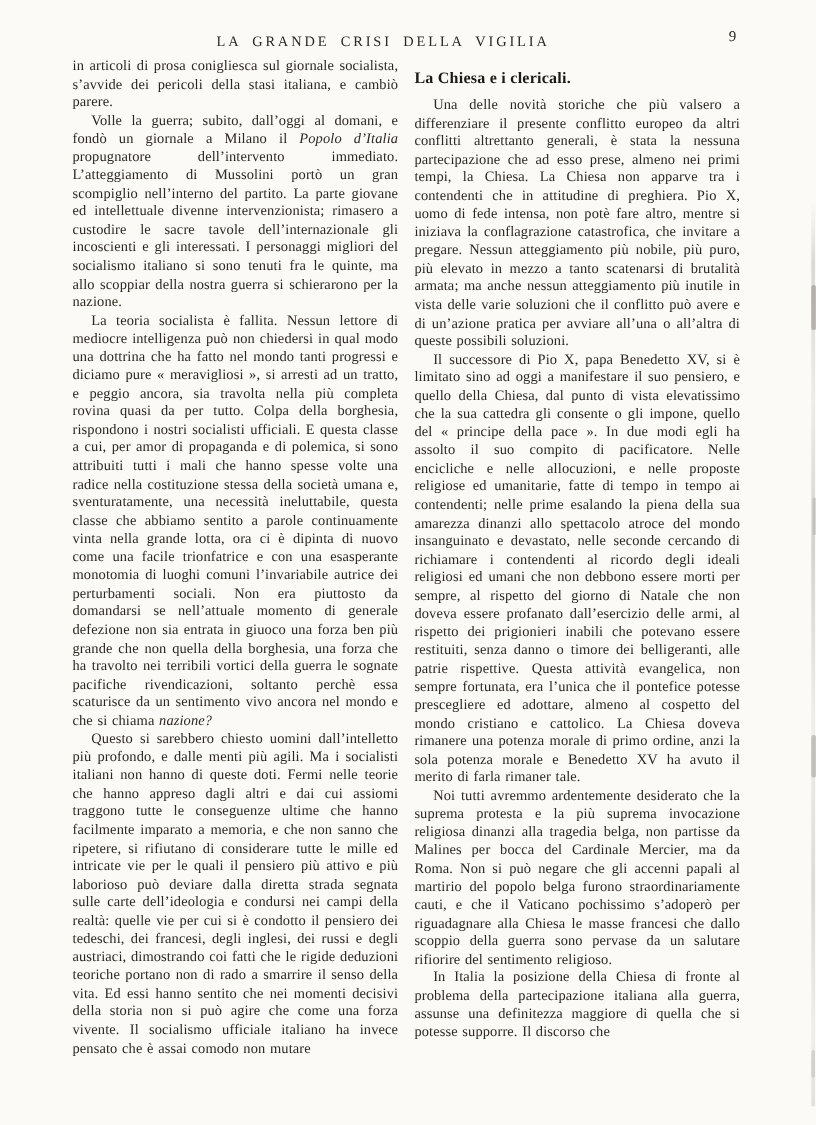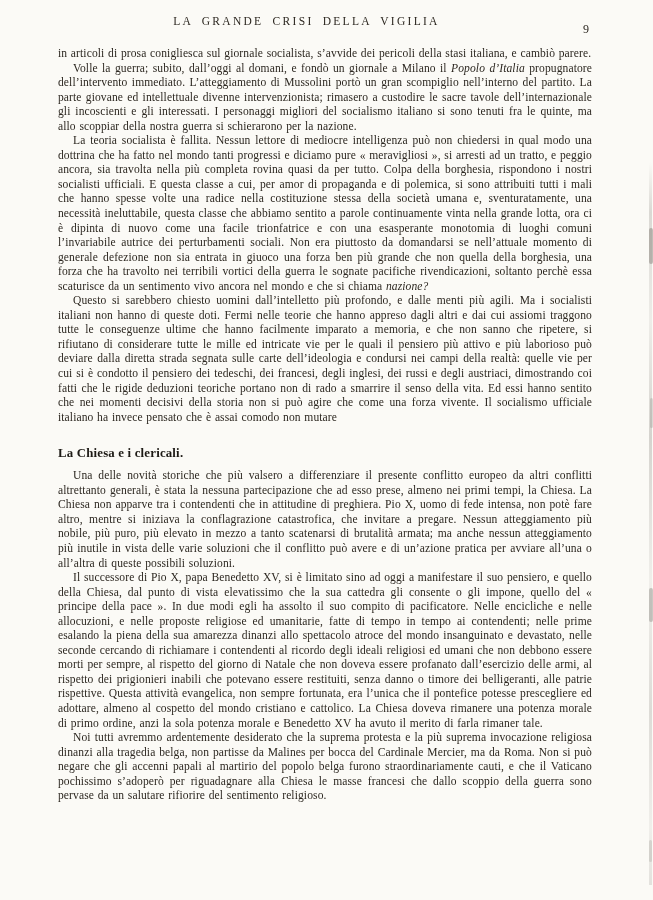--- a/index.html
+++ b/index.html
@@ -12,32 +12,32 @@
   body{
     width:653px;height:900px;overflow:hidden;
     background:var(--paper);
     font-family:"Liberation Serif", serif;
   }
   .page{
     position:relative;width:653px;height:900px;
     background:var(--paper);
   }
   .running-head{
-    position:absolute;top:15px;left:0;right:40px;
+    position:absolute;top:28px;left:0;right:40px;
     text-align:center;
     font-size:11.5px;letter-spacing:2.3px;word-spacing:4px;
     color:var(--ink);
   }
   .page-number{
     position:absolute;top:22px;right:64px;
     font-size:12px;color:var(--ink);
   }
   .columns{
     position:absolute;top:46px;left:58px;right:61px;
-    display:flex;gap:13px;flex-direction:column;
+    display:flex;gap:13px;
   }
   .col{flex:1 1 0;min-width:0;}
   p.para{
     margin:0;
     text-align:justify;
     font-size:11.55px;
     line-height:14.55px;
     word-spacing:0.7px;
     letter-spacing:0.1px;
     color:var(--ink);
@@ -83,20 +83,21 @@
         <p class="para">in articoli di prosa conigliesca sul giornale socialista, s’avvide dei pericoli della stasi italiana, e cambiò parere.</p>
         <p class="para indent">Volle la guerra; subito, dall’oggi al domani, e fondò un giornale a Milano il <i>Popolo d’Italia</i> propugnatore dell’intervento immediato. L’atteggiamento di Mussolini portò un gran scompiglio nell’interno del partito. La parte giovane ed intellettuale divenne intervenzionista; rimasero a custodire le sacre tavole dell’internazionale gli incoscienti e gli interessati. I personaggi migliori del socialismo italiano si sono tenuti fra le quinte, ma allo scoppiar della nostra guerra si schierarono per la nazione.</p>
         <p class="para indent">La teoria socialista è fallita. Nessun lettore di mediocre intelligenza può non chiedersi in qual modo una dottrina che ha fatto nel mondo tanti progressi e diciamo pure « meravigliosi », si arresti ad un tratto, e peggio ancora, sia travolta nella più completa rovina quasi da per tutto. Colpa della borghesia, rispondono i nostri socialisti ufficiali. E questa classe a cui, per amor di propaganda e di polemica, si sono attribuiti tutti i mali che hanno spesse volte una radice nella costituzione stessa della società umana e, sventuratamente, una necessità ineluttabile, questa classe che abbiamo sentito a parole continuamente vinta nella grande lotta, ora ci è dipinta di nuovo come una facile trionfatrice e con una esasperante monotomia di luoghi comuni l’invariabile autrice dei perturbamenti sociali. Non era piuttosto da domandarsi se nell’attuale momento di generale defezione non sia entrata in giuoco una forza ben più grande che non quella della borghesia, una forza che ha travolto nei terribili vortici della guerra le sognate pacifiche rivendicazioni, soltanto perchè essa scaturisce da un sentimento vivo ancora nel mondo e che si chiama <i>nazione?</i></p>
         <p class="para indent">Questo si sarebbero chiesto uomini dall’intelletto più profondo, e dalle menti più agili. Ma i socialisti italiani non hanno di queste doti. Fermi nelle teorie che hanno appreso dagli altri e dai cui assiomi traggono tutte le conseguenze ultime che hanno facilmente imparato a memoria, e che non sanno che ripetere, si rifiutano di considerare tutte le mille ed intricate vie per le quali il pensiero più attivo e più laborioso può deviare dalla diretta strada segnata sulle carte dell’ideologia e condursi nei campi della realtà: quelle vie per cui si è condotto il pensiero dei tedeschi, dei francesi, degli inglesi, dei russi e degli austriaci, dimostrando coi fatti che le rigide deduzioni teoriche portano non di rado a smarrire il senso della vita. Ed essi hanno sentito che nei momenti decisivi della storia non si può agire che come una forza vivente. Il socialismo ufficiale italiano ha invece pensato che è assai comodo non mutare</p>
       </div>
     <div class="col">
         <h2 class="section-heading">La Chiesa e i clericali.</h2>
         <p class="para indent">Una delle novità storiche che più valsero a differenziare il presente conflitto europeo da altri conflitti altrettanto generali, è stata la nessuna partecipazione che ad esso prese, almeno nei primi tempi, la Chiesa. La Chiesa non apparve tra i contendenti che in attitudine di preghiera. Pio X, uomo di fede intensa, non potè fare altro, mentre si iniziava la conflagrazione catastrofica, che invitare a pregare. Nessun atteggiamento più nobile, più puro, più elevato in mezzo a tanto scatenarsi di brutalità armata; ma anche nessun atteggiamento più inutile in vista delle varie soluzioni che il conflitto può avere e di un’azione pratica per avviare all’una o all’altra di queste possibili soluzioni.</p>
         <p class="para indent">Il successore di Pio X, papa Benedetto XV, si è limitato sino ad oggi a manifestare il suo pensiero, e quello della Chiesa, dal punto di vista elevatissimo che la sua cattedra gli consente o gli impone, quello del « principe della pace ». In due modi egli ha assolto il suo compito di pacificatore. Nelle encicliche e nelle allocuzioni, e nelle proposte religiose ed umanitarie, fatte di tempo in tempo ai contendenti; nelle prime esalando la piena della sua amarezza dinanzi allo spettacolo atroce del mondo insanguinato e devastato, nelle seconde cercando di richiamare i contendenti al ricordo degli ideali religiosi ed umani che non debbono essere morti per sempre, al rispetto del giorno di Natale che non doveva essere profanato dall’esercizio delle armi, al rispetto dei prigionieri inabili che potevano essere restituiti, senza danno o timore dei belligeranti, alle patrie rispettive. Questa attività evangelica, non sempre fortunata, era l’unica che il pontefice potesse prescegliere ed adottare, almeno al cospetto del mondo cristiano e cattolico. La Chiesa doveva rimanere una potenza morale di primo ordine, anzi la sola potenza morale e Benedetto XV ha avuto il merito di farla rimaner tale.</p>
         <p class="para indent">Noi tutti avremmo ardentemente desiderato che la suprema protesta e la più suprema invocazione religiosa dinanzi alla tragedia belga, non partisse da Malines per bocca del Cardinale Mercier, ma da Roma. Non si può negare che gli accenni papali al martirio del popolo belga furono straordinariamente cauti, e che il Vaticano pochissimo s’adoperò per riguadagnare alla Chiesa le masse francesi che dallo scoppio della guerra sono pervase da un salutare rifiorire del sentimento religioso.</p>
+        <p class="para indent">In Italia la posizione della Chiesa di fronte al problema della partecipazione italiana alla guerra, assunse una definitezza maggiore di quella che si potesse supporre. Il discorso che</p>
       </div>
   </main>
 
   <div class="artifact-streak"></div>
   <div class="artifact-blob blob-1"></div>
   <div class="artifact-blob blob-2"></div>
   <div class="artifact-blob blob-3"></div>
   <div class="artifact-blob blob-4"></div>
 
 </div>

